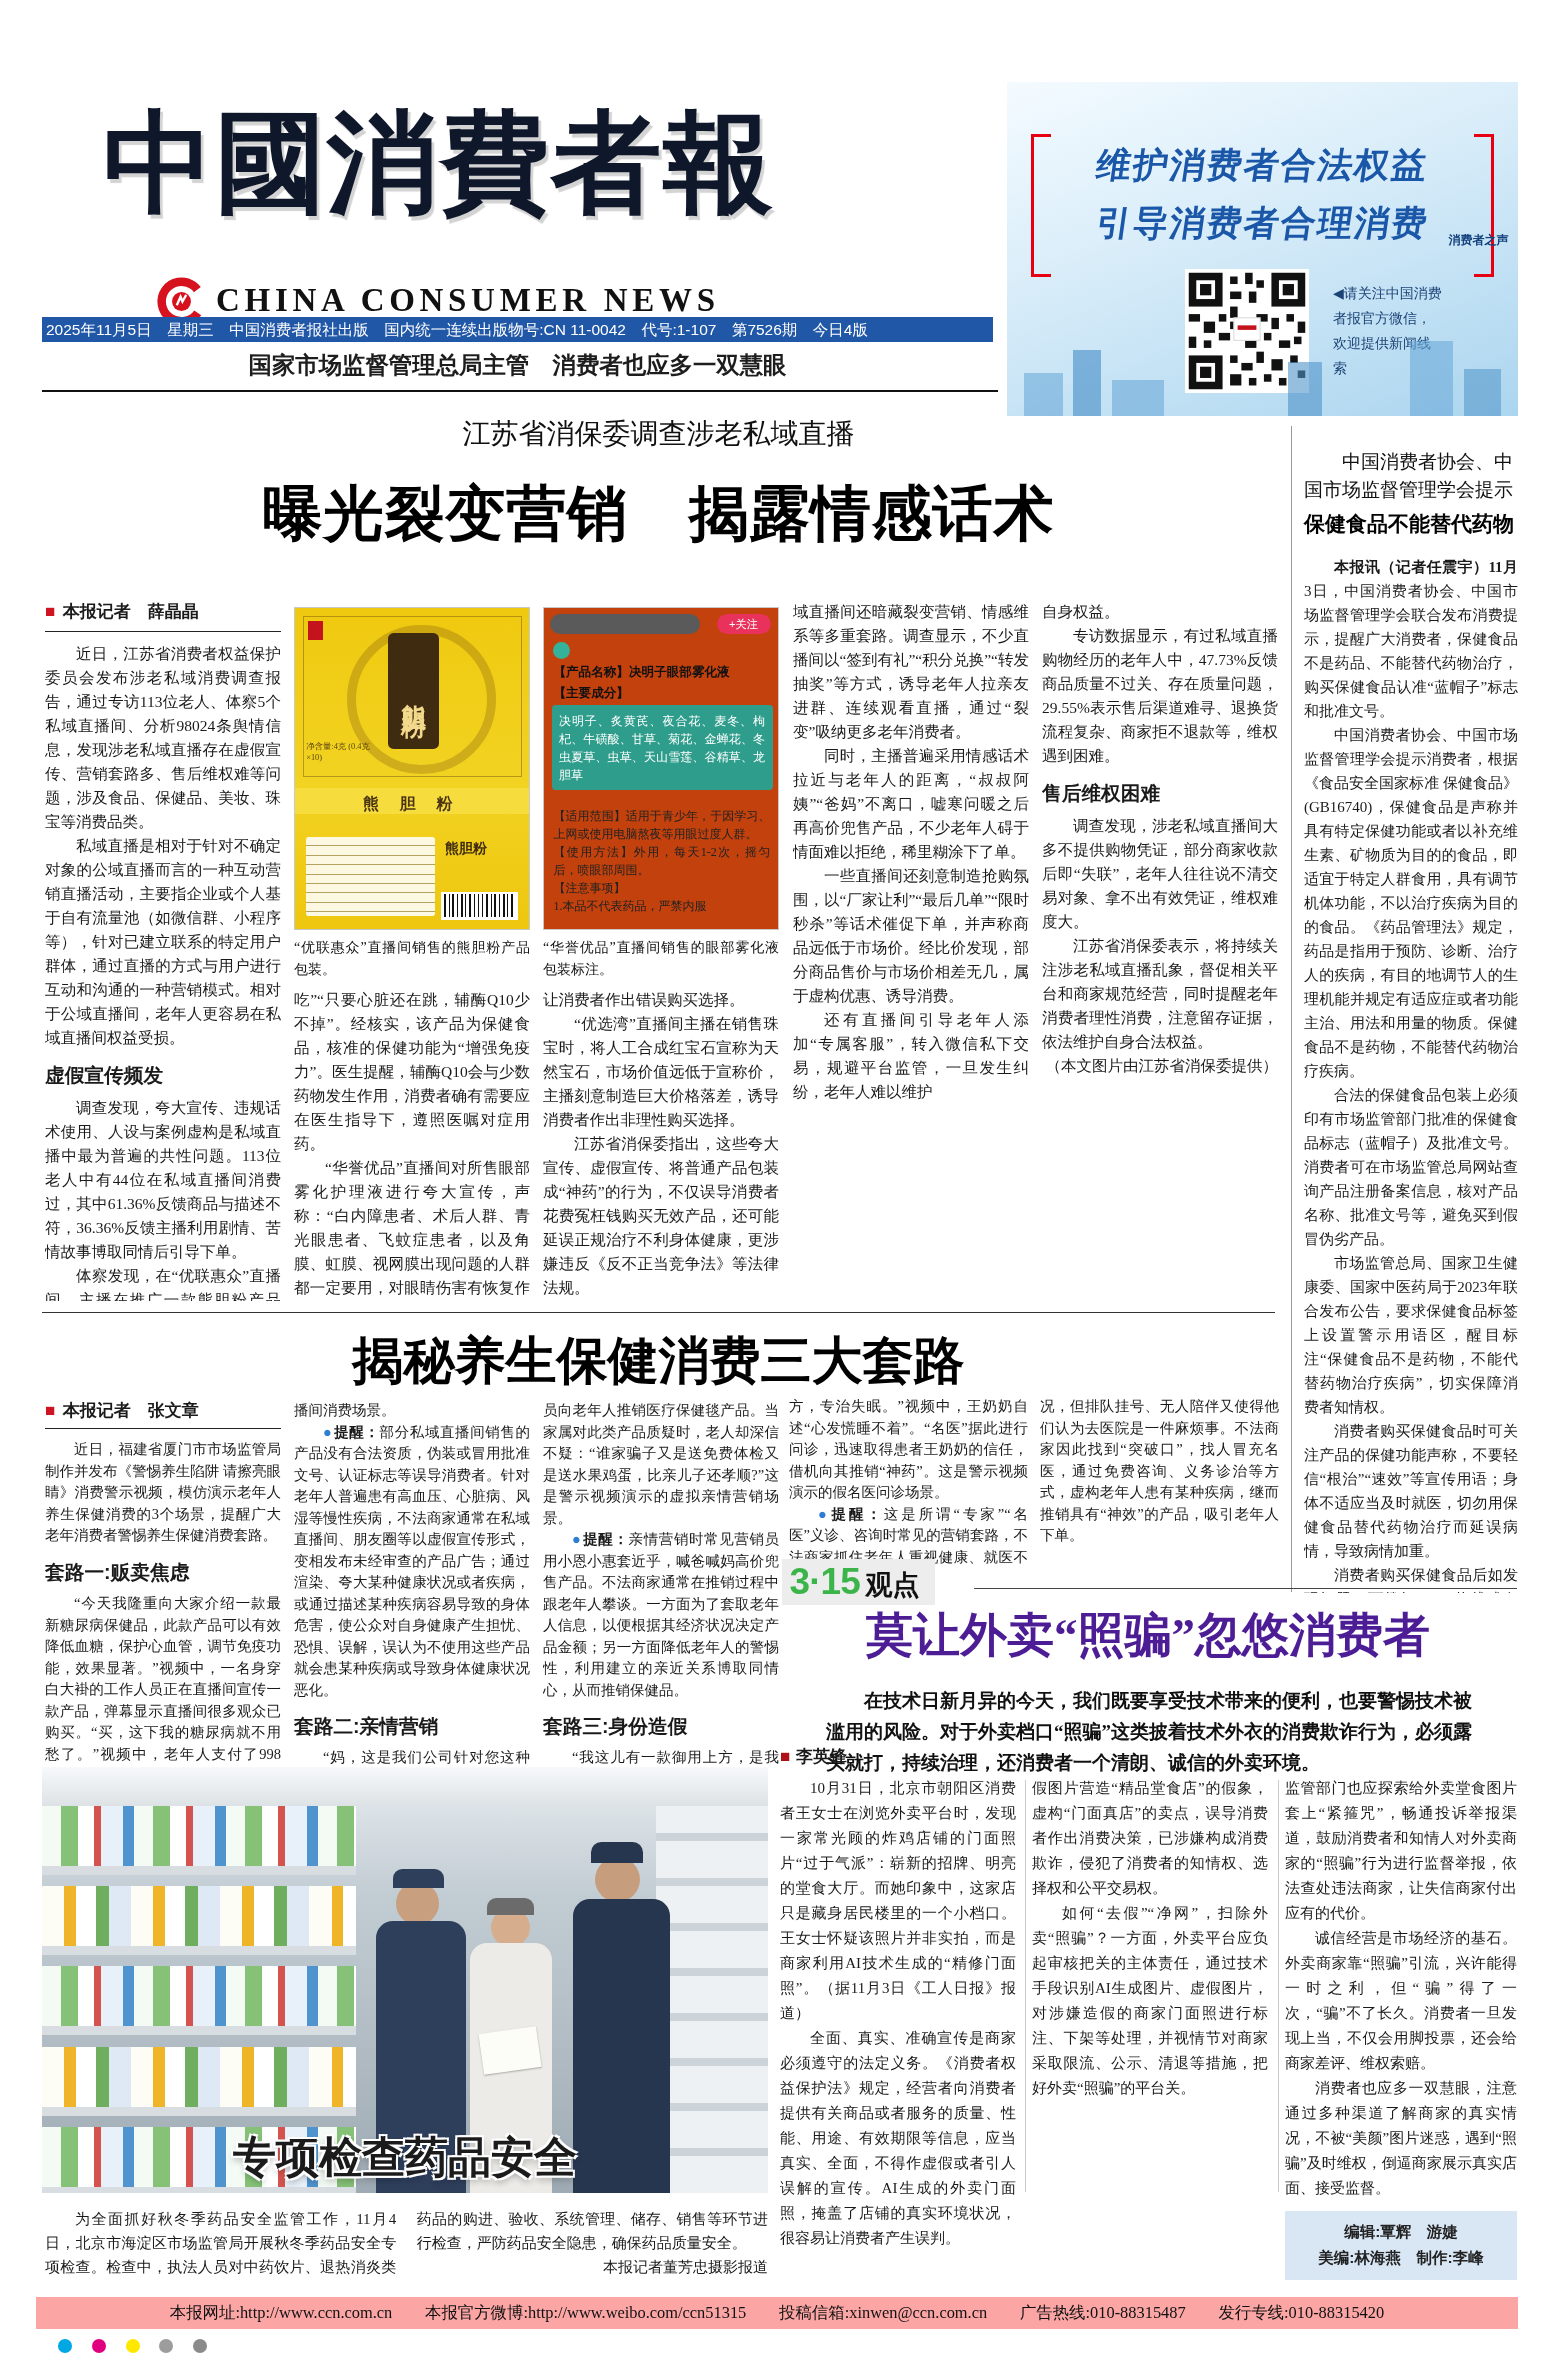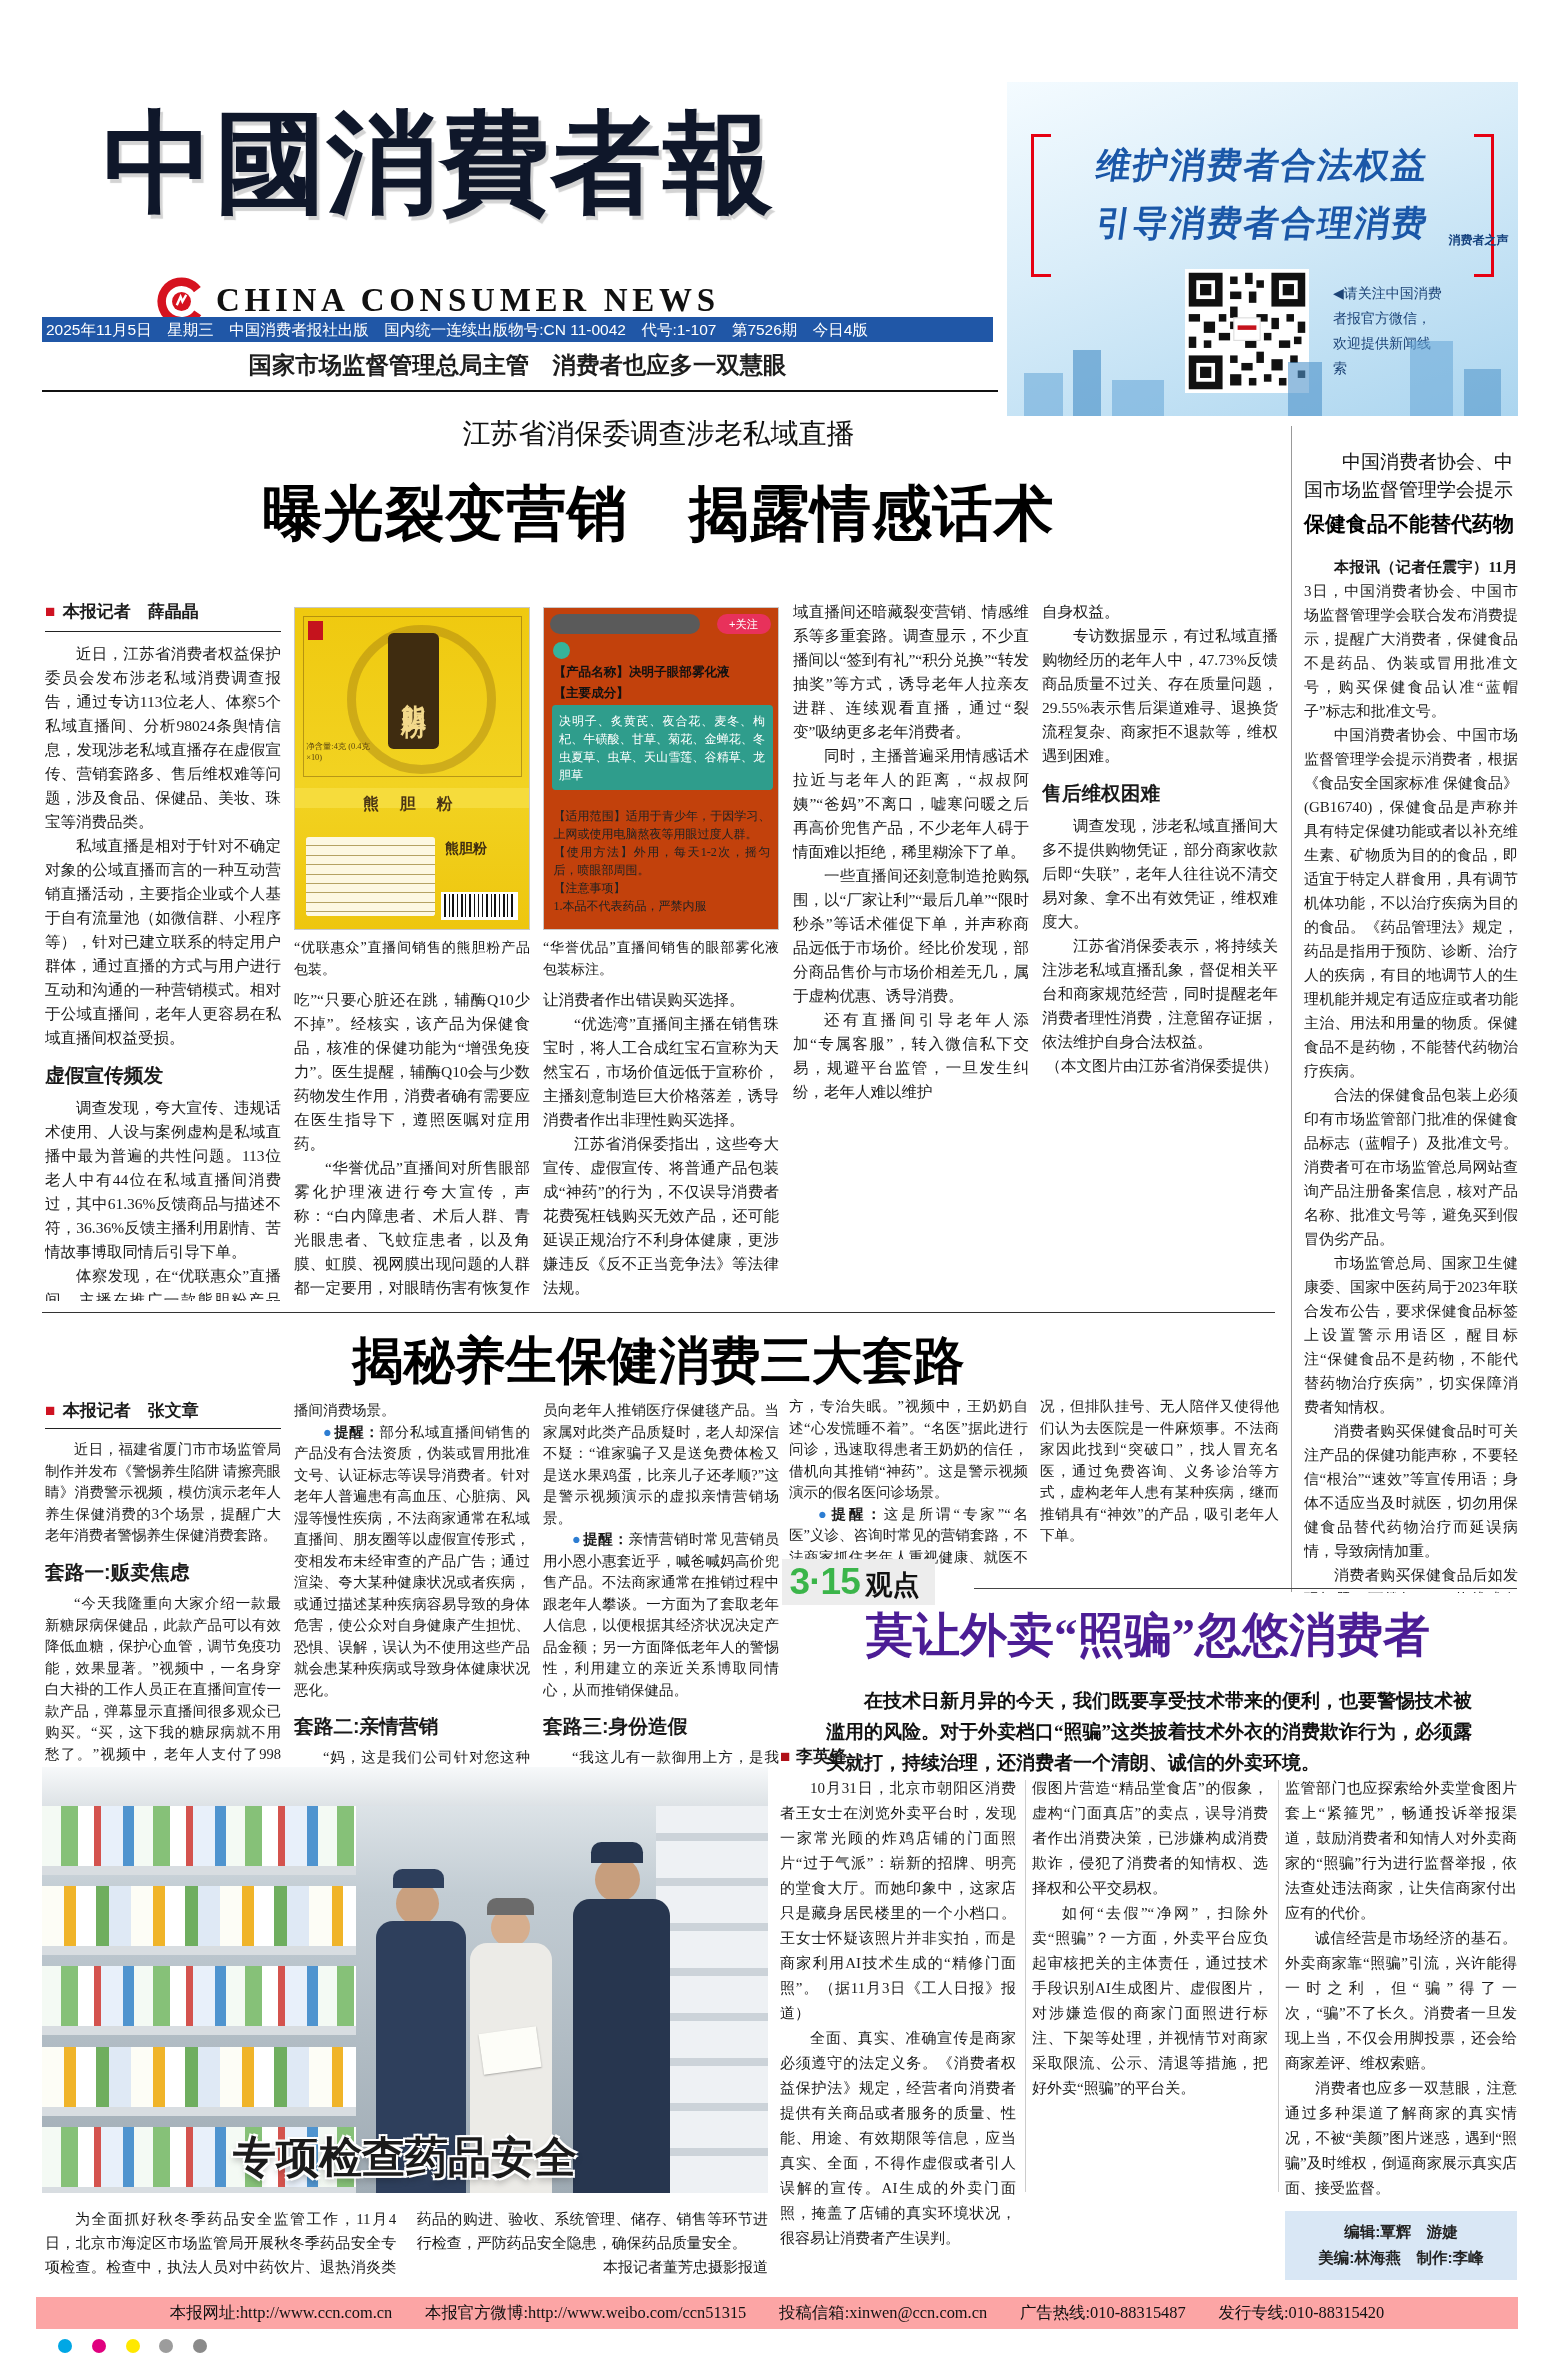--- a/index.html
+++ b/index.html
@@ -49,21 +49,21 @@
   
   .prodimg{position:absolute;width:236px;height:323px;border:0.9px solid #c9c9c9;box-sizing:border-box;overflow:hidden;}
   #img1{left:294px;top:607px;background:linear-gradient(180deg,#efc90f,#f2d322 55%,#eec60e);}
   #img1 .frame{position:absolute;left:7.5px;top:7.5px;right:7.5px;height:159px;border:1.9px solid rgba(95,62,10,.4);}
   #img1 .ring{position:absolute;left:52px;top:17px;width:131px;height:131px;border-radius:50%;border:9.4px solid rgba(120,80,15,.28);}
   #img1 .plaque{position:absolute;left:93px;top:25px;width:51px;height:116px;background:#3f2c10;border-radius:5.6px;
      color:#f3d98b;writing-mode:vertical-rl;text-orientation:upright;font-size:25px;font-weight:bold;
      letter-spacing:5.6px;text-align:center;line-height:51px;}
   #img1 .seal{position:absolute;left:13px;top:13px;width:15px;height:19px;background:#c5131d;}
   #img1 .net{position:absolute;left:11.2px;top:133px;width:66px;font-size:8.4px;color:#59430e;line-height:11.2px;}
-  #img1 .mid{position:absolute;left:0;top:180px;width:100%;height:20px;background:#f6dc3c;text-align:center;
+  #img1 .mid{position:absolute;left:0;top:180px;width:100%;height:26px;background:#f6dc3c;text-align:center;
      font-size:16px;font-weight:bold;color:#4a3413;letter-spacing:8.4px;line-height:32px;}
   #img1 .infobox{position:absolute;left:11.2px;top:229px;width:129px;height:79px;border-radius:2.8px;
      background:repeating-linear-gradient(#fdf8e2 0 8.4px,#b5a263 8.4px 9.4px);}
   #img1 .pname{position:absolute;left:150px;top:232px;font-size:14px;font-weight:bold;color:#3f2c10;}
   #img1 .barcode{position:absolute;right:11.2px;bottom:9.4px;width:77px;height:28px;background:#fff;padding:2.8px;
      box-sizing:border-box;}
   #img1 .barcode i{display:block;width:100%;height:100%;
      background:repeating-linear-gradient(90deg,#111 0 1.9px,#fff 1.9px 4.7px,#111 4.7px 5.6px,#fff 5.6px 8.4px);}
   #img2{left:543px;top:607px;background:#c2410c;}
   #img2 .topbar{position:absolute;left:5.6px;top:5.6px;width:150px;height:20.6px;background:#5a5a5a;border-radius:10.3px;}
@@ -270,21 +270,21 @@
       <div class="p">江苏省消保委表示，将持续关注涉老私域直播乱象，督促相关平台和商家规范经营，同时提醒老年消费者理性消费，注意留存证据，依法维护自身合法权益。</div>
       <div class="note">（本文图片由江苏省消保委提供）</div>
     </div>
 
   <div class="abs" id="a1-rule"></div>
 
   <div class="abs" id="div-rail"></div>
   <div class="abs" id="rail-kicker">中国消费者协会、中国市场监督管理学会提示</div>
   <div class="abs" id="rail-headline">保健食品不能替代药物</div>
   <div class="col" id="rail-body">
-      <div class="p">本报讯（记者任震宇）11月3日，中国消费者协会、中国市场监督管理学会联合发布消费提示，提醒广大消费者，保健食品不是药品、伪装或冒用批准文号，购买保健食品认准“蓝帽子”标志和批准文号。</div>
+      <div class="p">本报讯（记者任震宇）11月3日，中国消费者协会、中国市场监督管理学会联合发布消费提示，提醒广大消费者，保健食品不是药品、不能替代药物治疗，购买保健食品认准“蓝帽子”标志和批准文号。</div>
       <div class="p">中国消费者协会、中国市场监督管理学会提示消费者，根据《食品安全国家标准 保健食品》(GB16740)，保健食品是声称并具有特定保健功能或者以补充维生素、矿物质为目的的食品，即适宜于特定人群食用，具有调节机体功能，不以治疗疾病为目的的食品。《药品管理法》规定，药品是指用于预防、诊断、治疗人的疾病，有目的地调节人的生理机能并规定有适应症或者功能主治、用法和用量的物质。保健食品不是药物，不能替代药物治疗疾病。</div>
       <div class="p">合法的保健食品包装上必须印有市场监管部门批准的保健食品标志（蓝帽子）及批准文号。消费者可在市场监管总局网站查询产品注册备案信息，核对产品名称、批准文号等，避免买到假冒伪劣产品。</div>
       <div class="p">市场监管总局、国家卫生健康委、国家中医药局于2023年联合发布公告，要求保健食品标签上设置警示用语区，醒目标注“保健食品不是药物，不能代替药物治疗疾病”，切实保障消费者知情权。</div>
       <div class="p">消费者购买保健食品时可关注产品的保健功能声称，不要轻信“根治”“速效”等宣传用语；身体不适应当及时就医，切勿用保健食品替代药物治疗而延误病情，导致病情加重。</div>
       <div class="p">消费者购买保健食品后如发现问题，可拨打12315热线或向市场监管部门、消协组织投诉举报；发现制售有毒有害食品等违法犯罪线索的，应立即向公安机关报案。</div>
     </div>
 
   <div class="abs" id="a2-headline">揭秘养生保健消费三大套路</div>
   <div class="col a2col" style="left:45px;top:1400px;width:236px;height:364px;">
       <div class="by">本报记者　张文章</div>

